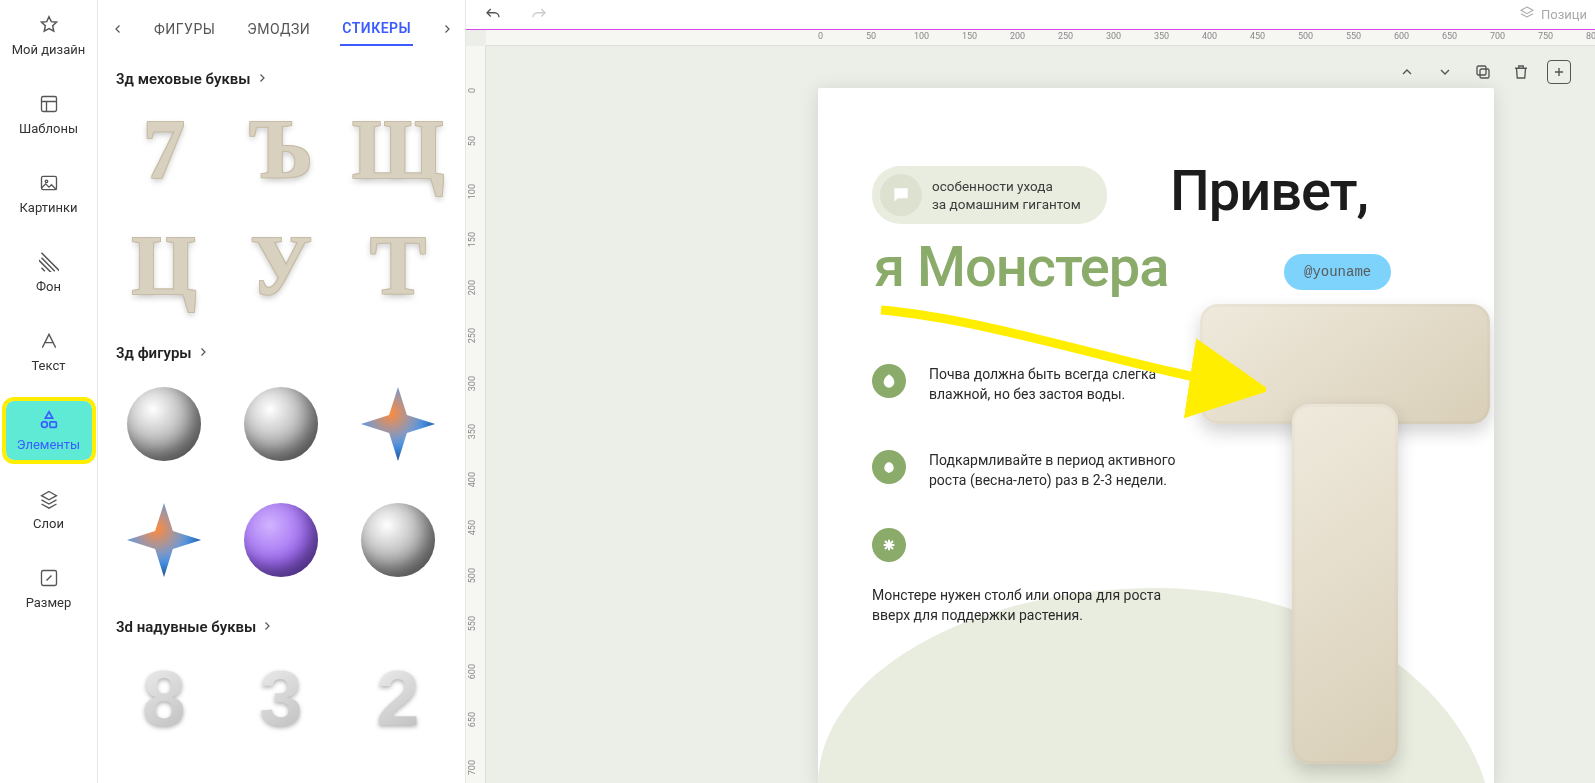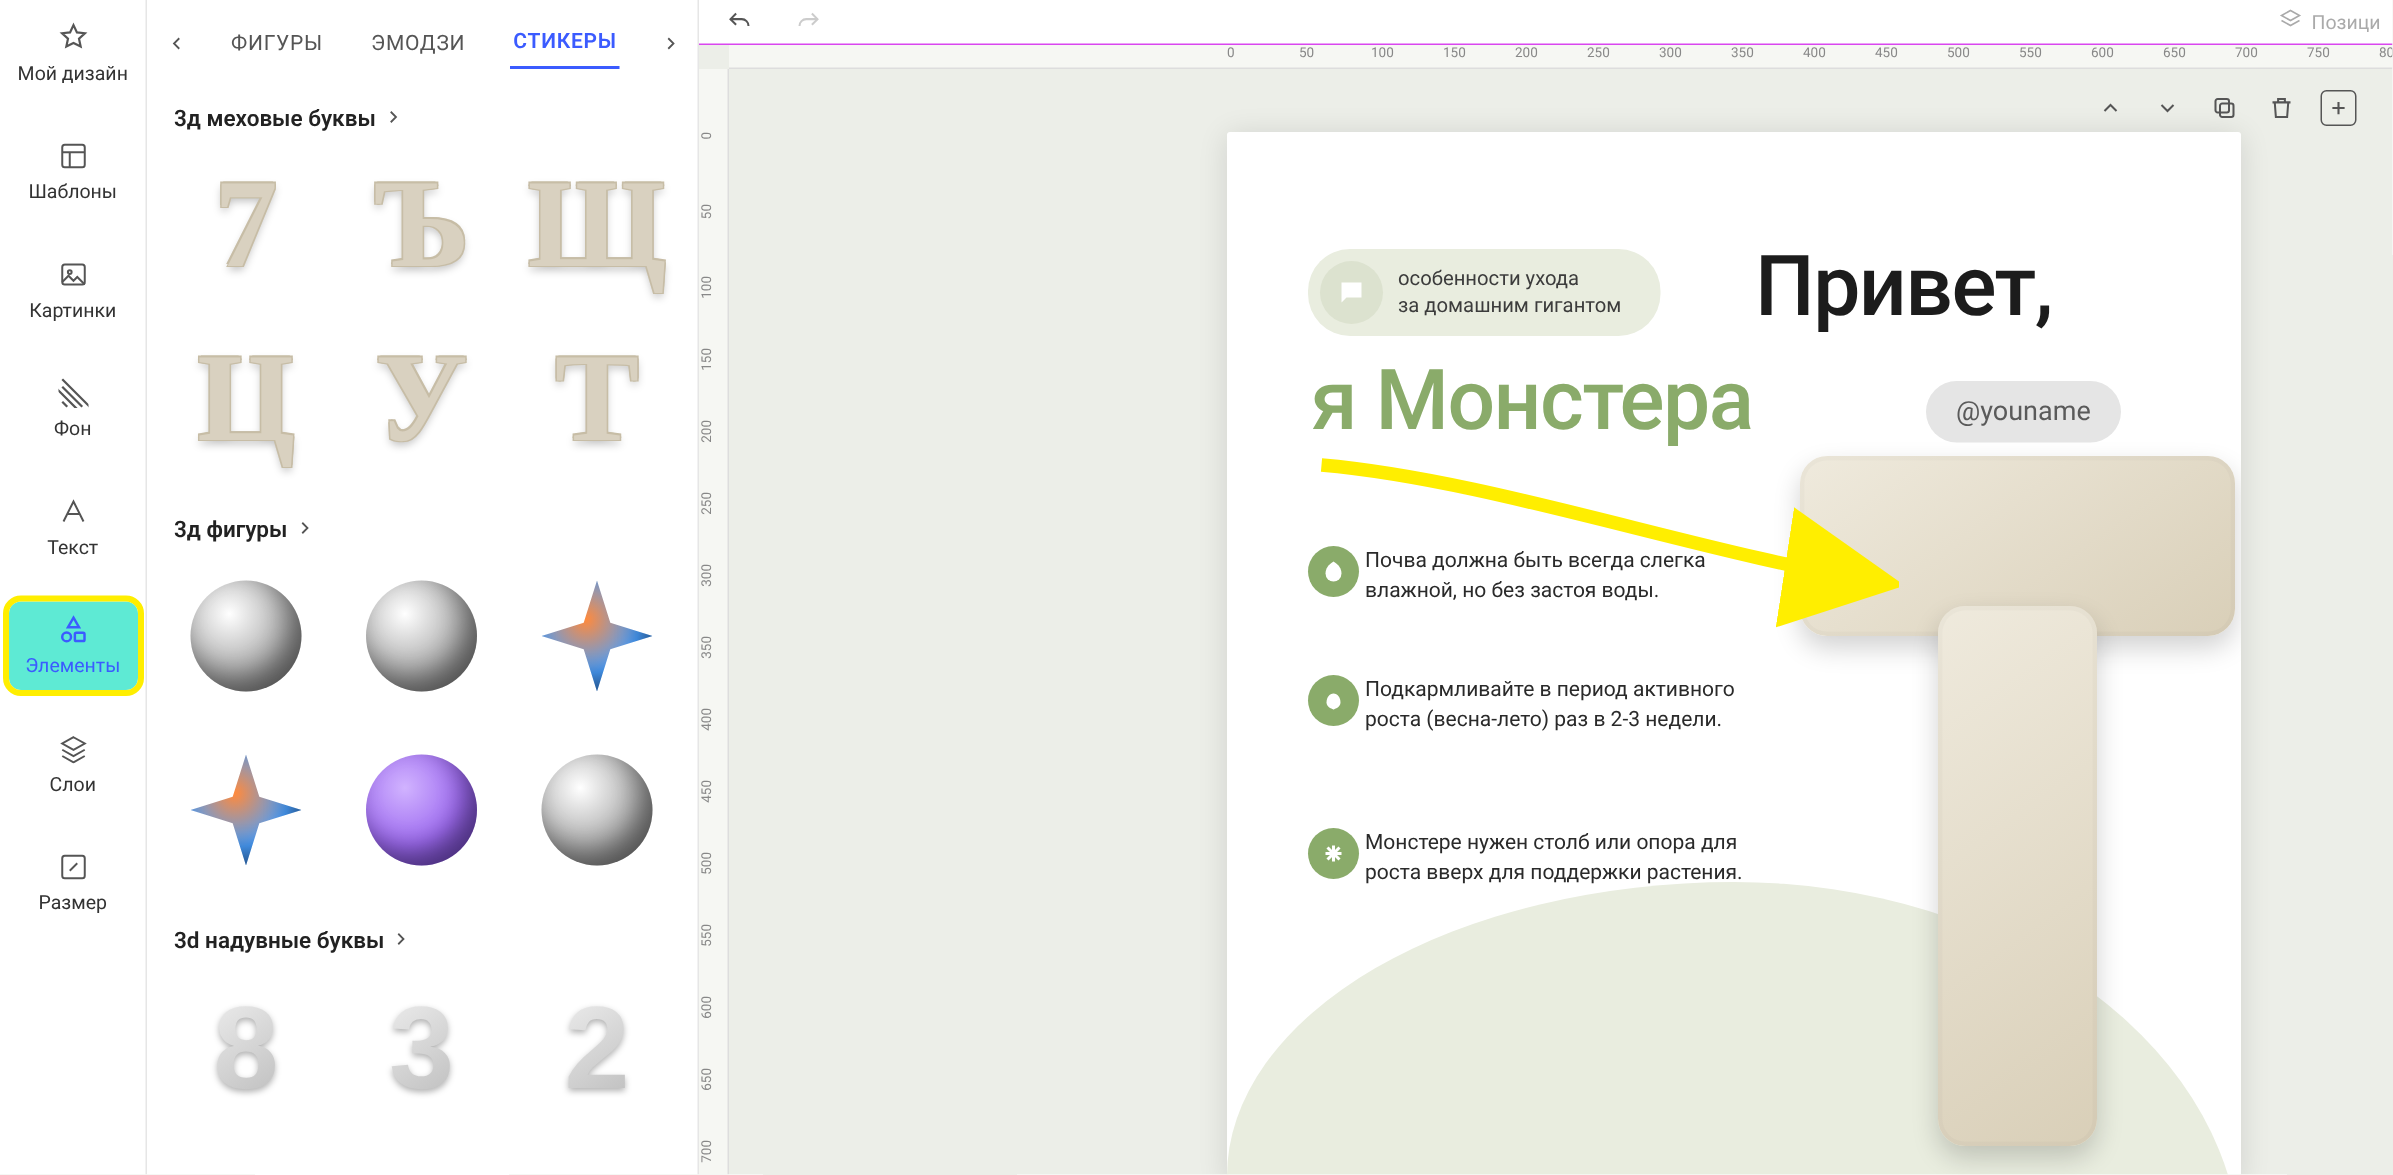--- a/index.html
+++ b/index.html
@@ -107,25 +107,25 @@
   }
   .card-tag .dot {
     width:42px; height:42px; border-radius:50%; background:#dce2cf;
     display:flex; align-items:center; justify-content:center; color:#fff; font-size:20px;
   }
   .card-tag .txt { font-size:13.5px; line-height:1.35; color:#3c3c3c; }
 
   .heading1 { position:absolute; left:352px; top:70px; font-size:56px; font-weight:500; color:#1c1c1c; letter-spacing:-1px; }
   .heading2 { position:absolute; left:56px; top:146px; font-size:56px; font-weight:500; color:#8aab6a; letter-spacing:-1px; }
   .pill {
-    position:absolute; left:466px; top:166px; background:#e5e5e5; color:#5a5a5a; font-size:18px;
-    padding: 10px 20px; border-radius: 22px;
-  }
-
-  .bullet-row { position:absolute; left:54px; display:flex; gap:4px; align-items:flex-start; width: 310px; }
+    position:absolute; left:466px; top:166px; background:#7dd3fc; color:#5a5a5a; font-size:14px;
+    padding: 10px 20px; border-radius: 22px; font-family: Liberation Mono, monospace;
+  }
+
+  .bullet-row { position:absolute; left:54px; display:flex; gap:23px; align-items:flex-start; width: 310px; }
   .bullet-row .b-icon {
     width:34px; height:34px; border-radius:50%; background:#8aab6a; flex-shrink:0;
     display:flex; align-items:center; justify-content:center; color:#fff;
   }
   .bullet-row .b-text { font-size:14px; line-height:1.45; color:#2a2a2a; }
 
   .big-T {
     position:absolute; right:-6px; top:216px; width:310px; height:480px;
     display:flex; align-items:flex-start; justify-content:center;
   }
@@ -456,21 +456,21 @@
         <div class="b-text">Почва должна быть всегда слегка влажной, но без застоя воды.</div>
       </div>
       <div class="bullet-row" style="top:362px;">
         <div class="b-icon">
           <svg width="16" height="16" viewBox="0 0 24 24" fill="#fff">
               <path d="M5 14c0-5 3-9 7-9s7 4 7 9-7 7-7 7-7-2-7-7z"></path>
             </svg>
         </div>
         <div class="b-text">Подкармливайте в период активного роста (весна-лето) раз в 2-3 недели.</div>
       </div>
-      <div class="bullet-row" style="top:464px;">
+      <div class="bullet-row" style="top:440px;flex-direction:column;">
         <div class="b-icon">
           <svg width="16" height="16" viewBox="0 0 24 24" fill="none" stroke="#fff" stroke-width="3">
               <path d="M12 4v16M4 12h16M6 6l12 12M6 18L18 6"></path>
             </svg>
         </div>
         <div class="b-text">Монстере нужен столб или опора для роста вверх для поддержки растения.</div>
       </div>
 
       <div class="big-T">
         <div class="t-shape">

